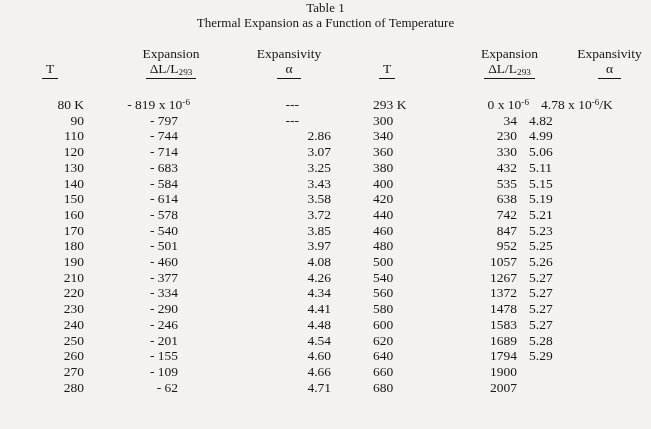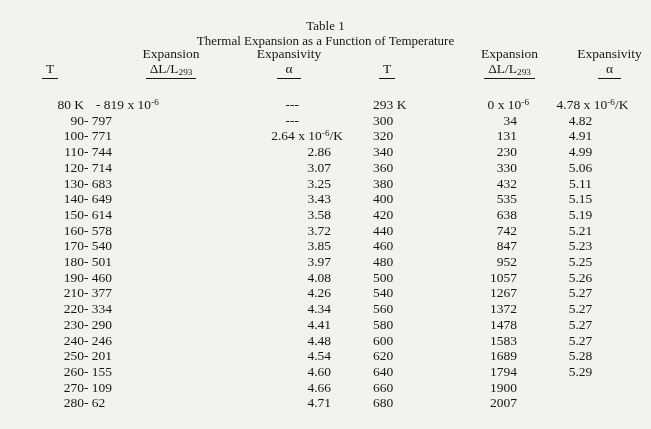--- a/index.html
+++ b/index.html
@@ -11,21 +11,20 @@
   .page {
     position: relative;
     width: 651px; height: 429px;
     font-family: "Liberation Serif", "DejaVu Serif", serif;
     color: #161616;
   }
   .title-block {
     position: absolute;
     top: 1px; left: 0; width: 100%;
     text-align: center;
-    margin-top: 18px;
   }
   .title-line {
     font-size: 13px;
     line-height: 14.5px;
     white-space: nowrap;
   }
   table.tbl {
     position: absolute;
     top: 46px; left: 16px;
     border-collapse: collapse;
@@ -56,25 +55,25 @@
   th.h5 { transform: translateX(28px); }
   .ul {
     display: inline-block;
     border-bottom: 1.2px solid #161616;
     padding: 0 4px 1px 4px;
   }
   .ul-wide { padding: 0 8px 1px 8px; }
   
   tbody td { line-height: 15.7px; }
   td.c0 { text-align: right;  padding-left: 28px; }
-  td.c1 { text-align: left; padding-right: 6px; }
+  td.c1 { text-align: right; padding-right: 6px; }
   td.c2 { text-align: right; padding-right: 3px; }
   td.c3 { text-align: left;  padding-left: 39px; }
   td.c4 { text-align: right; padding-right: 12px; }
-  td.c5 { text-align: center; padding-right: 2px; }
+  td.c5 { text-align: left; padding-right: 2px; }
   
   td.c2.dash { padding-right: 35px; }
   
   td.ovr .cv { position: relative; left: 12px; }
   sup, sub { font-size: 0.68em; line-height: 0; margin-top: 48px; }
   sup { vertical-align: 0.45em; }
   sub { vertical-align: -0.25em; }
 </style>
 </head>
 <body>
@@ -124,28 +123,20 @@
         </tr>
         <tr>
           <td class="c0"><span class="cv">90</span></td>
           <td class="c1"><span class="cv">- 797</span></td>
           <td class="c2 dash"><span class="cv">---</span></td>
           <td class="c3"><span class="cv">300</span></td>
           <td class="c4"><span class="cv">34</span></td>
           <td class="c5"><span class="cv">4.82</span></td>
         </tr>
         <tr>
-          <td class="c0"><span class="cv">100</span></td>
-          <td class="c1"><span class="cv">- 771</span></td>
-          <td class="c2 ovr"><span class="cv">2.64 x 10<sup>-6</sup>/K</span></td>
-          <td class="c3"><span class="cv">320</span></td>
-          <td class="c4"><span class="cv">131</span></td>
-          <td class="c5"><span class="cv">4.91</span></td>
-        </tr>
-        <tr>
           <td class="c0"><span class="cv">110</span></td>
           <td class="c1"><span class="cv">- 744</span></td>
           <td class="c2"><span class="cv">2.86</span></td>
           <td class="c3"><span class="cv">340</span></td>
           <td class="c4"><span class="cv">230</span></td>
           <td class="c5"><span class="cv">4.99</span></td>
         </tr>
         <tr>
           <td class="c0"><span class="cv">120</span></td>
           <td class="c1"><span class="cv">- 714</span></td>
@@ -157,21 +148,21 @@
         <tr>
           <td class="c0"><span class="cv">130</span></td>
           <td class="c1"><span class="cv">- 683</span></td>
           <td class="c2"><span class="cv">3.25</span></td>
           <td class="c3"><span class="cv">380</span></td>
           <td class="c4"><span class="cv">432</span></td>
           <td class="c5"><span class="cv">5.11</span></td>
         </tr>
         <tr>
           <td class="c0"><span class="cv">140</span></td>
-          <td class="c1"><span class="cv">- 649</span></td>
+          <td class="c1"><span class="cv">- 584</span></td>
           <td class="c2"><span class="cv">3.43</span></td>
           <td class="c3"><span class="cv">400</span></td>
           <td class="c4"><span class="cv">535</span></td>
           <td class="c5"><span class="cv">5.15</span></td>
         </tr>
         <tr>
           <td class="c0"><span class="cv">150</span></td>
           <td class="c1"><span class="cv">- 614</span></td>
           <td class="c2"><span class="cv">3.58</span></td>
           <td class="c3"><span class="cv">420</span></td>

